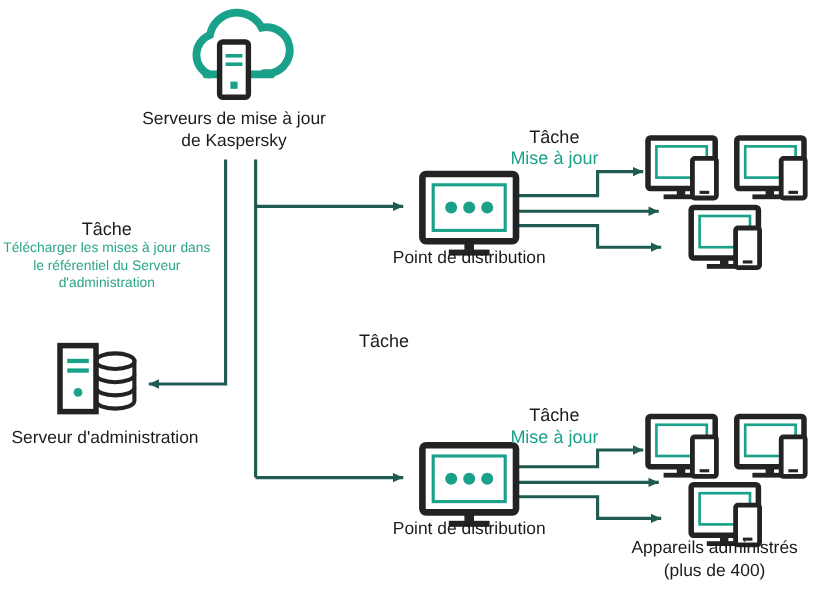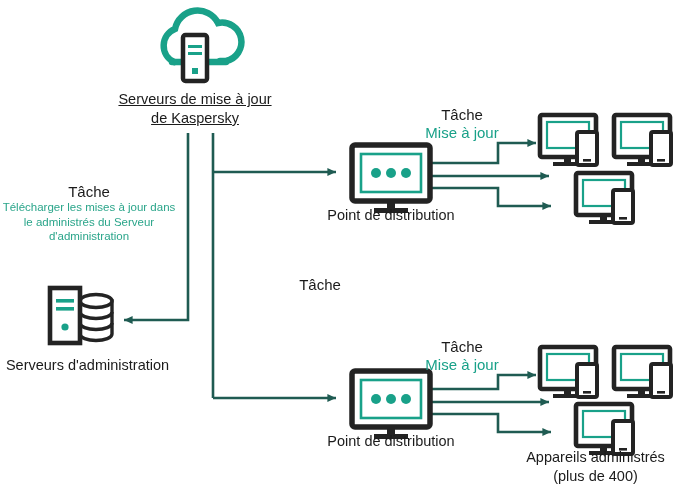--- a/index.html
+++ b/index.html
@@ -82,39 +82,39 @@
 
     <path d="M174,62 a18,18 0 0 1 1,-33 a23,23 0 0 1 43,-6 a17,17 0 0 1 8,38 l-6,0" fill="none" stroke="#19a189" stroke-width="6.5" stroke-linecap="round"></path>
     <path d="M172,62 L226,62" fill="none" stroke="#19a189" stroke-width="6.5" stroke-linecap="round"></path>
 
     <rect x="183" y="35" width="24" height="46" rx="2.5" fill="#ffffff" stroke="#232323" stroke-width="4.5"></rect>
     <rect x="188" y="45" width="14" height="3" fill="#19a189"></rect>
     <rect x="188" y="52" width="14" height="3" fill="#19a189"></rect>
     <rect x="192" y="68" width="6" height="6" fill="#19a189"></rect>
   </svg>
 
-  <div class="lbl lbl-dark" style="left:100px; top:90px; width:190px;text-decoration:underline;">Serveurs de mise à jour
+  <div class="lbl lbl-dark" style="left:100px; top:90px; width:190px;">Serveurs de mise à jour
 de Kaspersky</div>
 
   <svg class="layer" viewBox="0 0 686 500">
 
     <g fill="#ffffff" stroke="#232323" stroke-width="3.4">
       <path d="M80,301 L80,334 a16,6.5 0 0 0 32,0 L112,301 Z"></path>
       <ellipse cx="96" cy="301" rx="16" ry="6.5"></ellipse>
       <path d="M80,312 a16,6.5 0 0 0 32,0" fill="none"></path>
       <path d="M80,323 a16,6.5 0 0 0 32,0" fill="none"></path>
     </g>
 
     <rect x="50" y="288" width="30" height="55" fill="#ffffff" stroke="#232323" stroke-width="4.6"></rect>
     <rect x="56" y="299" width="18" height="3.6" fill="#19a189"></rect>
     <rect x="56" y="307" width="18" height="3.6" fill="#19a189"></rect>
     <circle cx="65" cy="327" r="3.6" fill="#19a189"></circle>
   </svg>
 
-  <div class="lbl lbl-dark" style="left:0px; top:356px; width:175px;">Serveurs d'administration</div>
+  <div class="lbl lbl-dark" style="left:0px; top:356px; width:175px;">Serveur d'administration</div>
 
   <svg class="layer" viewBox="0 0 686 500">
     <rect x="352" y="145" width="78" height="56" rx="3" fill="#ffffff" stroke="#232323" stroke-width="5.5"></rect>
     <rect x="361" y="154" width="60" height="38" fill="#ffffff" stroke="#19a189" stroke-width="2.6"></rect>
     <circle cx="376" cy="173" r="5" fill="#19a189"></circle>
     <circle cx="391" cy="173" r="5" fill="#19a189"></circle>
     <circle cx="406" cy="173" r="5" fill="#19a189"></circle>
     <rect x="387" y="201" width="8" height="8" fill="#232323"></rect>
     <rect x="374" y="208" width="34" height="5" fill="#232323"></rect>
   </svg>
@@ -191,21 +191,21 @@
       <rect x="613" y="421" width="20" height="33" rx="2" fill="#ffffff" stroke="#232323" stroke-width="4"></rect>
       <rect x="619" y="448" width="8" height="2.6" fill="#232323"></rect>
     </g>
   </svg>
 
   <div class="lbl lbl-dark" style="left:505px; top:448px; width:181px;">Appareils administrés
 (plus de 400)</div>
 
   <div class="lbl lbl-task" style="left:0px; top:182px; width:178px;">Tâche</div>
   <div class="lbl lbl-teal" style="left:0px; top:200px; width:178px;">Télécharger les mises à jour dans
-le administrés du Serveur
+le référentiel du Serveur
 d'administration</div>
 
   <div class="lbl lbl-task" style="left:225px; top:275px; width:190px;">Tâche</div>
 
   <div class="lbl lbl-task" style="left:407px; top:105px; width:110px;">Tâche</div>
   <div class="lbl lbl-teal-big" style="left:407px; top:123px; width:110px;">Mise à jour</div>
 
   <div class="lbl lbl-task" style="left:407px; top:337px; width:110px;">Tâche</div>
   <div class="lbl lbl-teal-big" style="left:407px; top:355px; width:110px;">Mise à jour</div>
 

